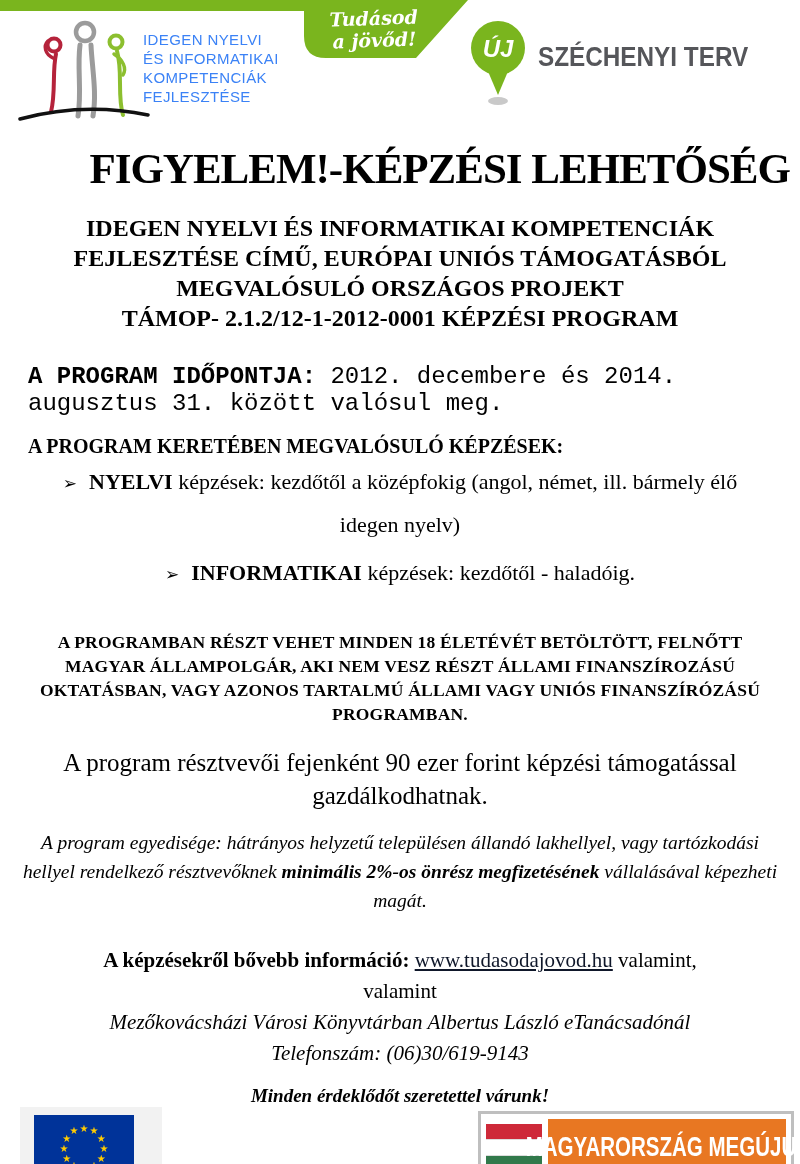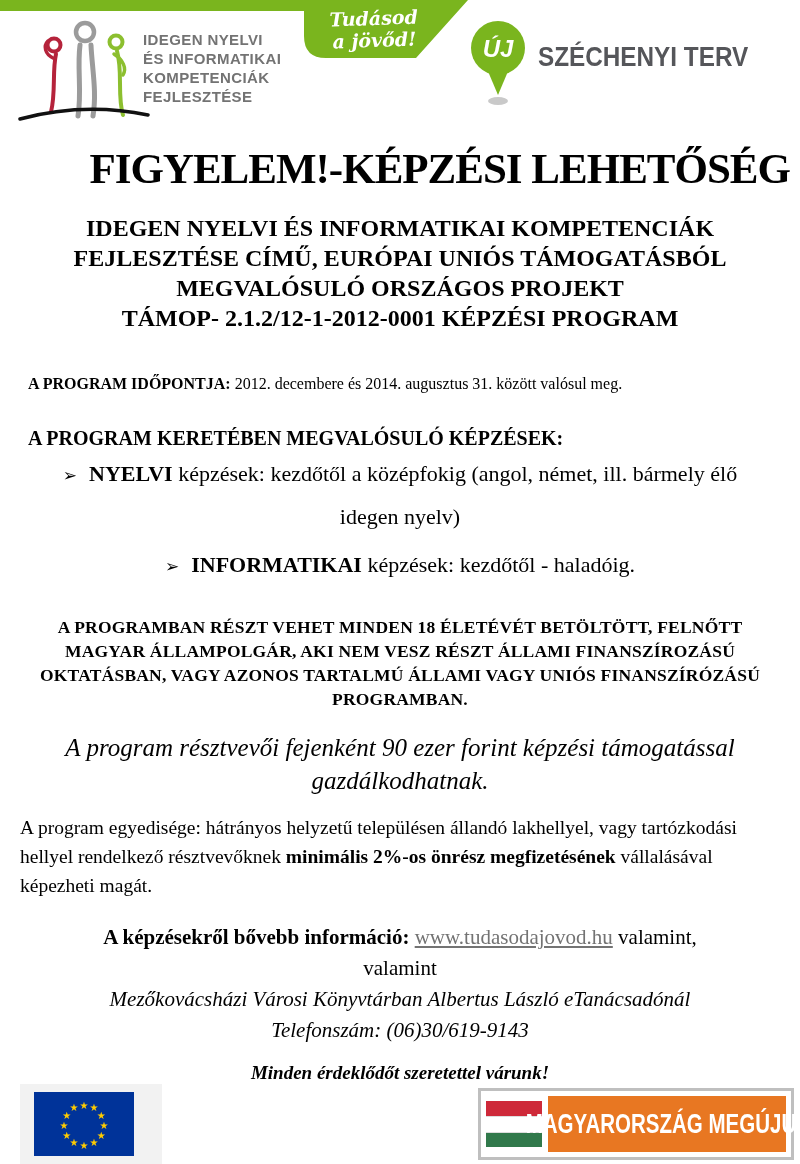--- a/index.html
+++ b/index.html
@@ -16,54 +16,54 @@
   .slogan{
     position:absolute;left:310px;top:7px;width:128px;text-align:center;
     color:#fff;font-style:italic;font-weight:bold;font-size:19px;line-height:22px;
     font-family:"DejaVu Serif", serif;transform:rotate(-2deg);
   }
   .logo{position:absolute;left:40px;top:20px;display:flex;align-items:flex-start;}
   .logo-figures{display:block;}
   .logo-arc{position:absolute;left:18px;top:106px;}
   .logo-text{
     margin-left:8px;padding-top:10px;
-    font-family:"Liberation Sans", sans-serif;font-weight:bold;
-    font-size:15px;line-height:19px;letter-spacing:0.4px;color:#737373;
+    font-family:"Liberation Sans", sans-serif;font-weight:normal;
+    font-size:15px;line-height:19px;letter-spacing:0.4px;color:#3b82f6;
   }
   .szechenyi{position:absolute;right:28px;top:16px;display:flex;align-items:flex-start;}
   .szechenyi-label{
     margin-top:26px;margin-left:4px;
     font-family:"Liberation Sans", sans-serif;font-weight:bold;font-size:27px;
     color:#55565a;transform:scaleX(0.9);transform-origin:left center;white-space:nowrap;
   }
 
   
   .title{
     margin:10px 10px 0;text-align:right;font-weight:bold;
     font-size:43px;letter-spacing:-1px;line-height:1.15;
   }
-  .subtitle{margin:20px 20px 12px;text-align:center;font-weight:bold;font-size:24px;line-height:30px;}
-  .schedule{margin:30px 28px 16px;font-size:16px;}
+  .subtitle{margin:20px 20px 0;text-align:center;font-weight:bold;font-size:24px;line-height:30px;}
+  .schedule{margin:30px 28px 0;font-size:24px;font-family:Liberation Mono, monospace;}
   .schedule .lbl{font-weight:bold;}
   .courses{margin:18px 28px 0;font-size:20px;font-weight:bold;}
   .bullet{text-align:center;font-size:22px;}
   .bullet .kw{font-weight:bold;}
   .bullet .marker{font-size:17px;padding-right:12px;font-family:"DejaVu Sans", sans-serif;}
   .bullet.first{margin:3px 50px 0;line-height:42px;}
-  .bullet.second{margin:12px 50px 0;line-height:30px;}
+  .bullet.second{margin:12px 50px 7px;line-height:30px;}
   .eligibility{
     margin:34px 28px 0;text-align:center;font-weight:bold;
     font-size:17.5px;line-height:24px;letter-spacing:0.2px;
   }
-  .grant{margin:20px 16px 0;text-align:center;font-style:italic;font-size:25px;line-height:33px;}
-  .unique{margin:16px 20px 0;text-align:left;font-size:19.5px;line-height:29px;}
+  .grant{margin:20px 16px 0;text-align:center;font-size:25px;line-height:33px;}
+  .unique{margin:16px 20px 8px;text-align:center;font-size:19.5px;line-height:29px;font-style:italic;}
   .unique .strong{font-weight:bold;}
   .contact{margin:22px 20px 0;text-align:center;font-size:21px;line-height:31px;}
   .contact .lbl{font-weight:bold;}
-  .contact a{color:#737373;text-decoration:underline;}
+  .contact a{color:#0f172a;text-decoration:underline;}
   .contact .venue,.contact .phone{font-style:italic;}
   .closing{margin:16px 6px 0;text-align:center;font-weight:bold;font-style:italic;font-size:19px;}
 
   
   footer{margin-top:auto;flex:0 0 auto;display:flex;justify-content:space-between;align-items:center;padding:0 6px 6px 20px;}
   .eu-box{display:flex;align-items:center;gap:18px;background:#f2f2f2;padding:8px 28px 8px 14px;}
   .eu-flag{display:block;}
   .eu-text{font-family:"Liberation Sans", sans-serif;font-weight:bold;font-size:17px;line-height:23px;color:#3f3f3f;}
   .eu-star{font-size:10px;fill:#ffcc00;font-family:"DejaVu Sans", sans-serif;}
   .banner{display:flex;align-items:center;gap:6px;border:3px solid #bfbfbf;background:#fff;padding:5px;}

